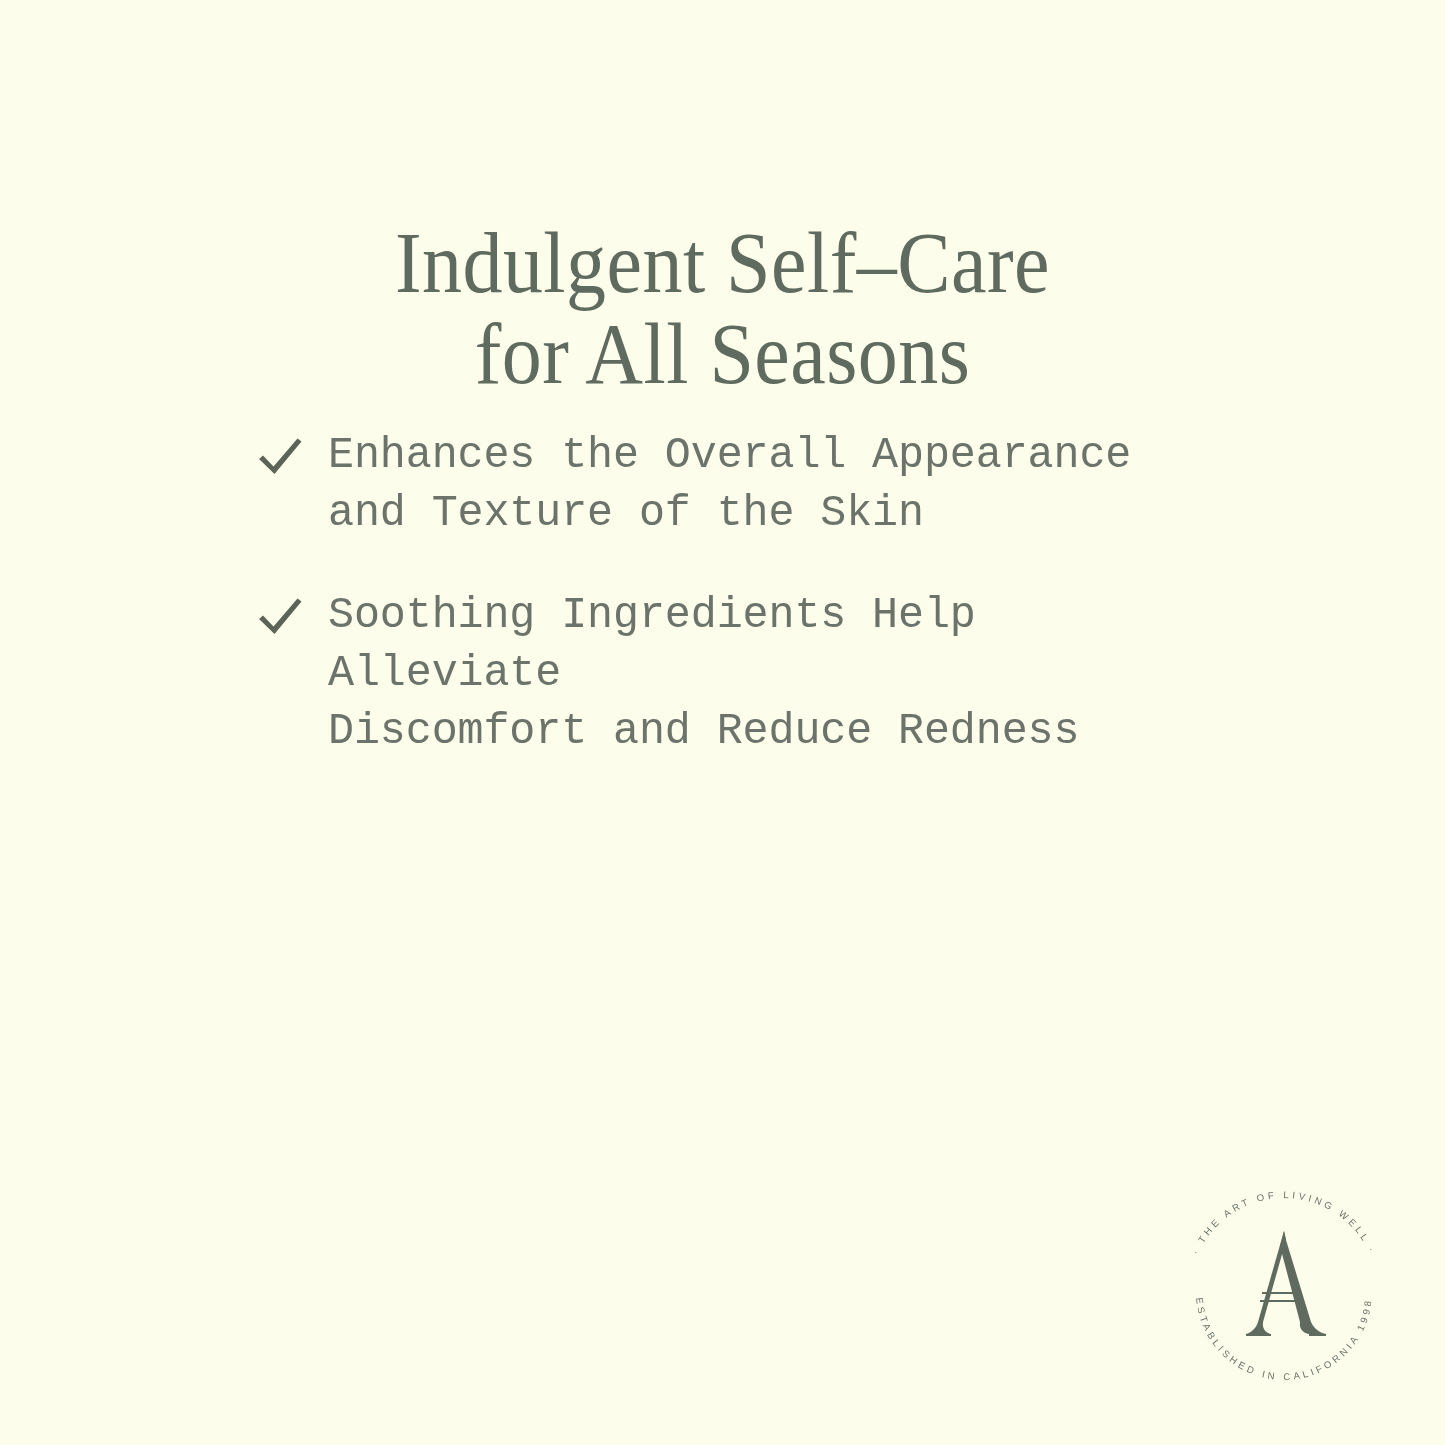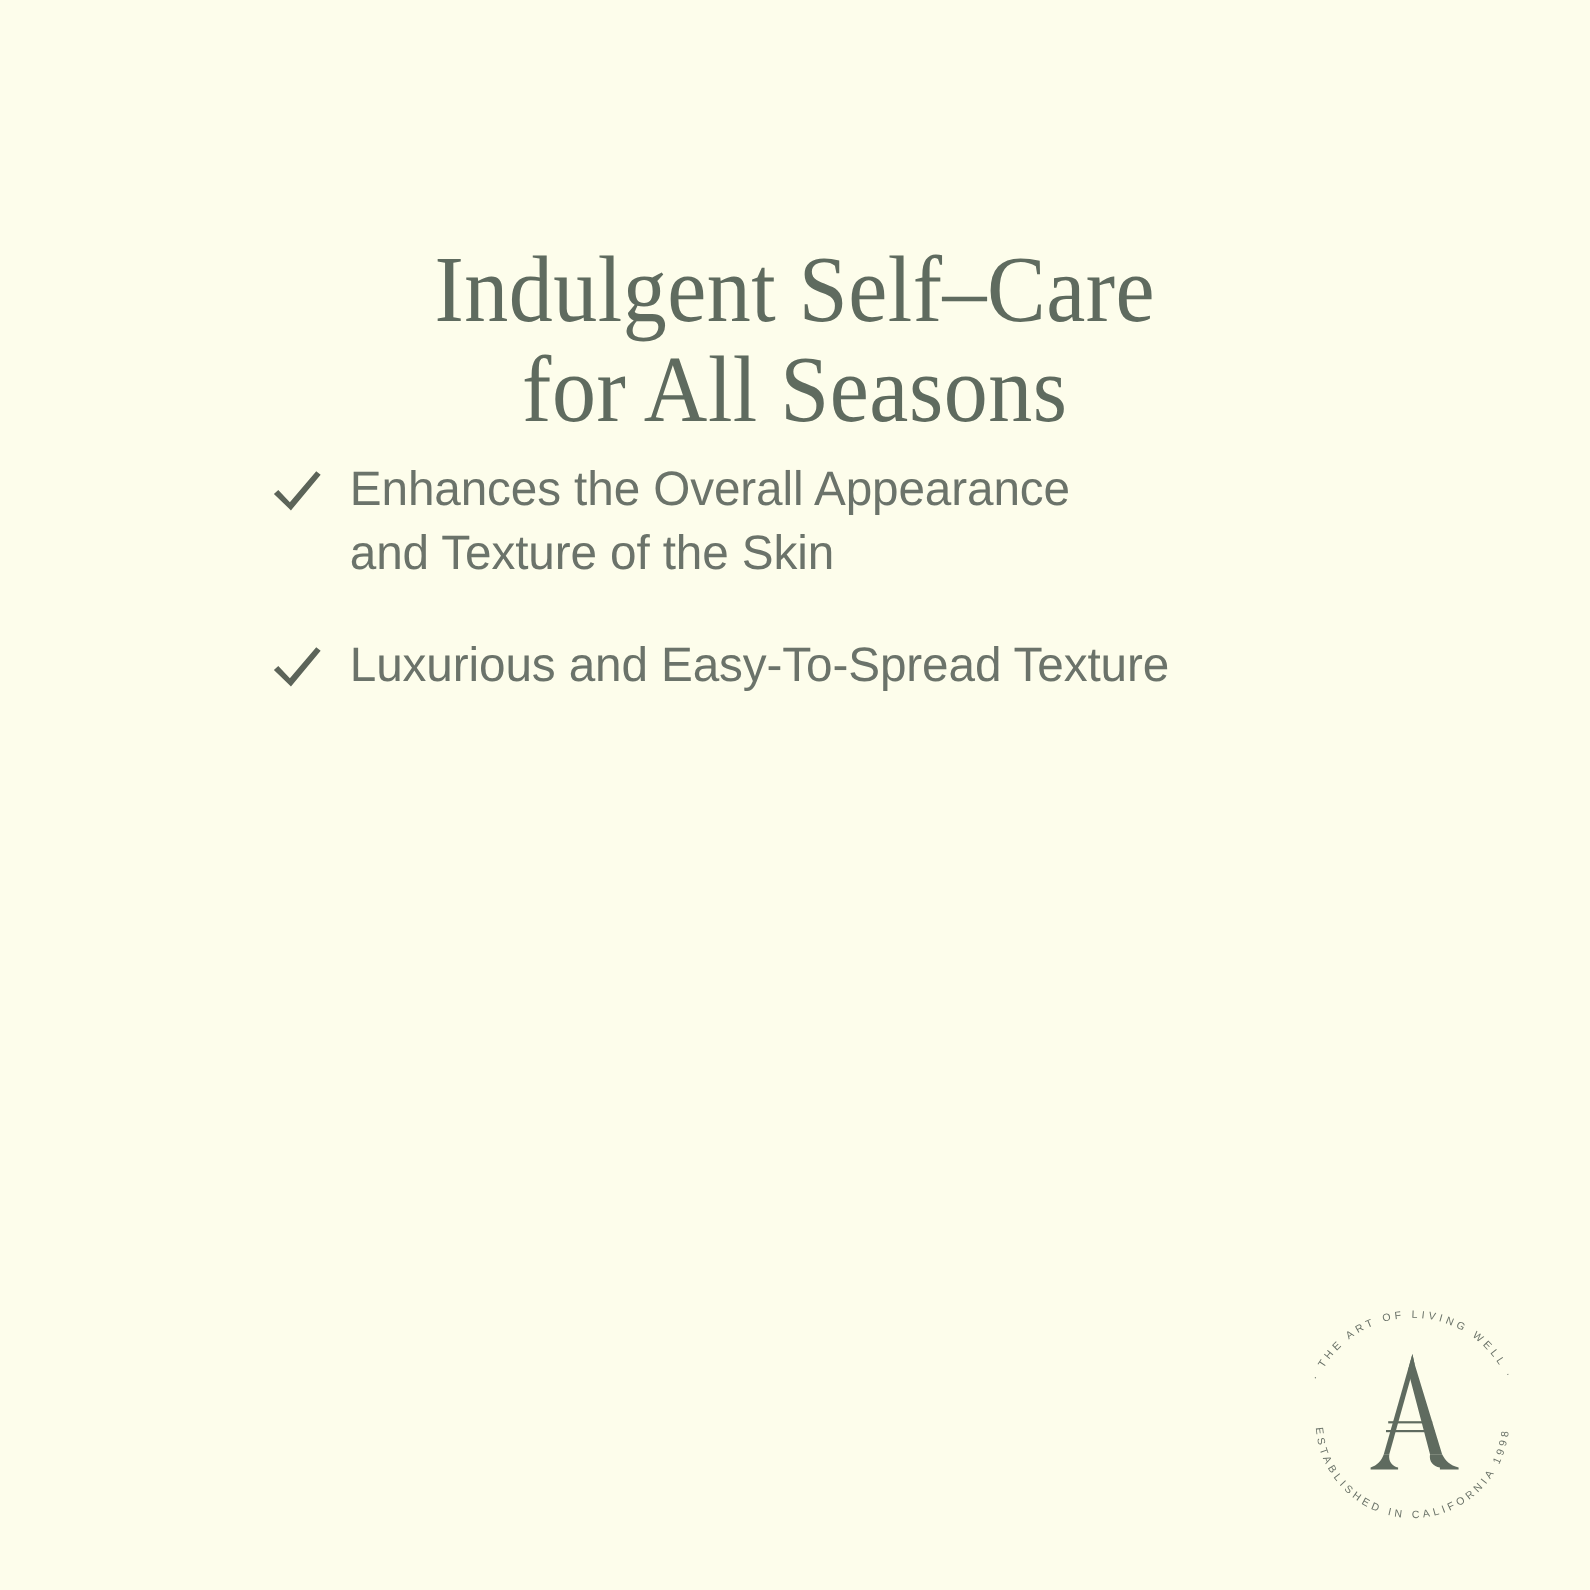--- a/index.html
+++ b/index.html
@@ -105,44 +105,45 @@
 </head>
 <body>
 
 <div id="poster">
 
   <h1 class="headline">
     <span class="headline-line">Indulgent Self–Care</span>
     <span class="headline-line">for All Seasons</span>
   </h1>
 
-  <ul class="benefits" style="list-style:none;margin:4px;padding:0;">
+  <ul class="benefits" style="list-style:none;margin:14px;padding:0;font-family:Liberation Mono, monospace;">
 
     <li class="benefit">
       <span class="check-icon">
         <svg viewBox="0 0 52 52" xmlns="http://www.w3.org/2000/svg" aria-hidden="true">
           <path d="M5 27 L9 23.5 L19.5 34.5 L43.5 6.5 L47.5 9.5 L20.5 42 Z" fill="#5c6459"></path>
         </svg>
       </span>
       <span class="benefit-text">Enhances the Overall Appearance
 and Texture of the Skin</span>
     </li>
 
 
 
-
-
     <li class="benefit">
       <span class="check-icon">
         <svg viewBox="0 0 52 52" xmlns="http://www.w3.org/2000/svg" aria-hidden="true">
           <path d="M5 27 L9 23.5 L19.5 34.5 L43.5 6.5 L47.5 9.5 L20.5 42 Z" fill="#5c6459"></path>
         </svg>
       </span>
-      <span class="benefit-text">Luxurious and Easy-To-Spread Texture</span>
+      <span class="benefit-text">Soothing Ingredients Help Alleviate
+Discomfort and Reduce Redness</span>
     </li>
+
+
 
   </ul>
 
   <div class="logo-badge">
     <svg viewBox="0 0 232 232" xmlns="http://www.w3.org/2000/svg">
       <defs>
         <path id="arcTop" d="M 22,116 A 94,94 0 0 1 210,116"></path>
         <path id="arcBottom" d="M 28,116 A 88,88 0 0 0 204,116"></path>
       </defs>
 

